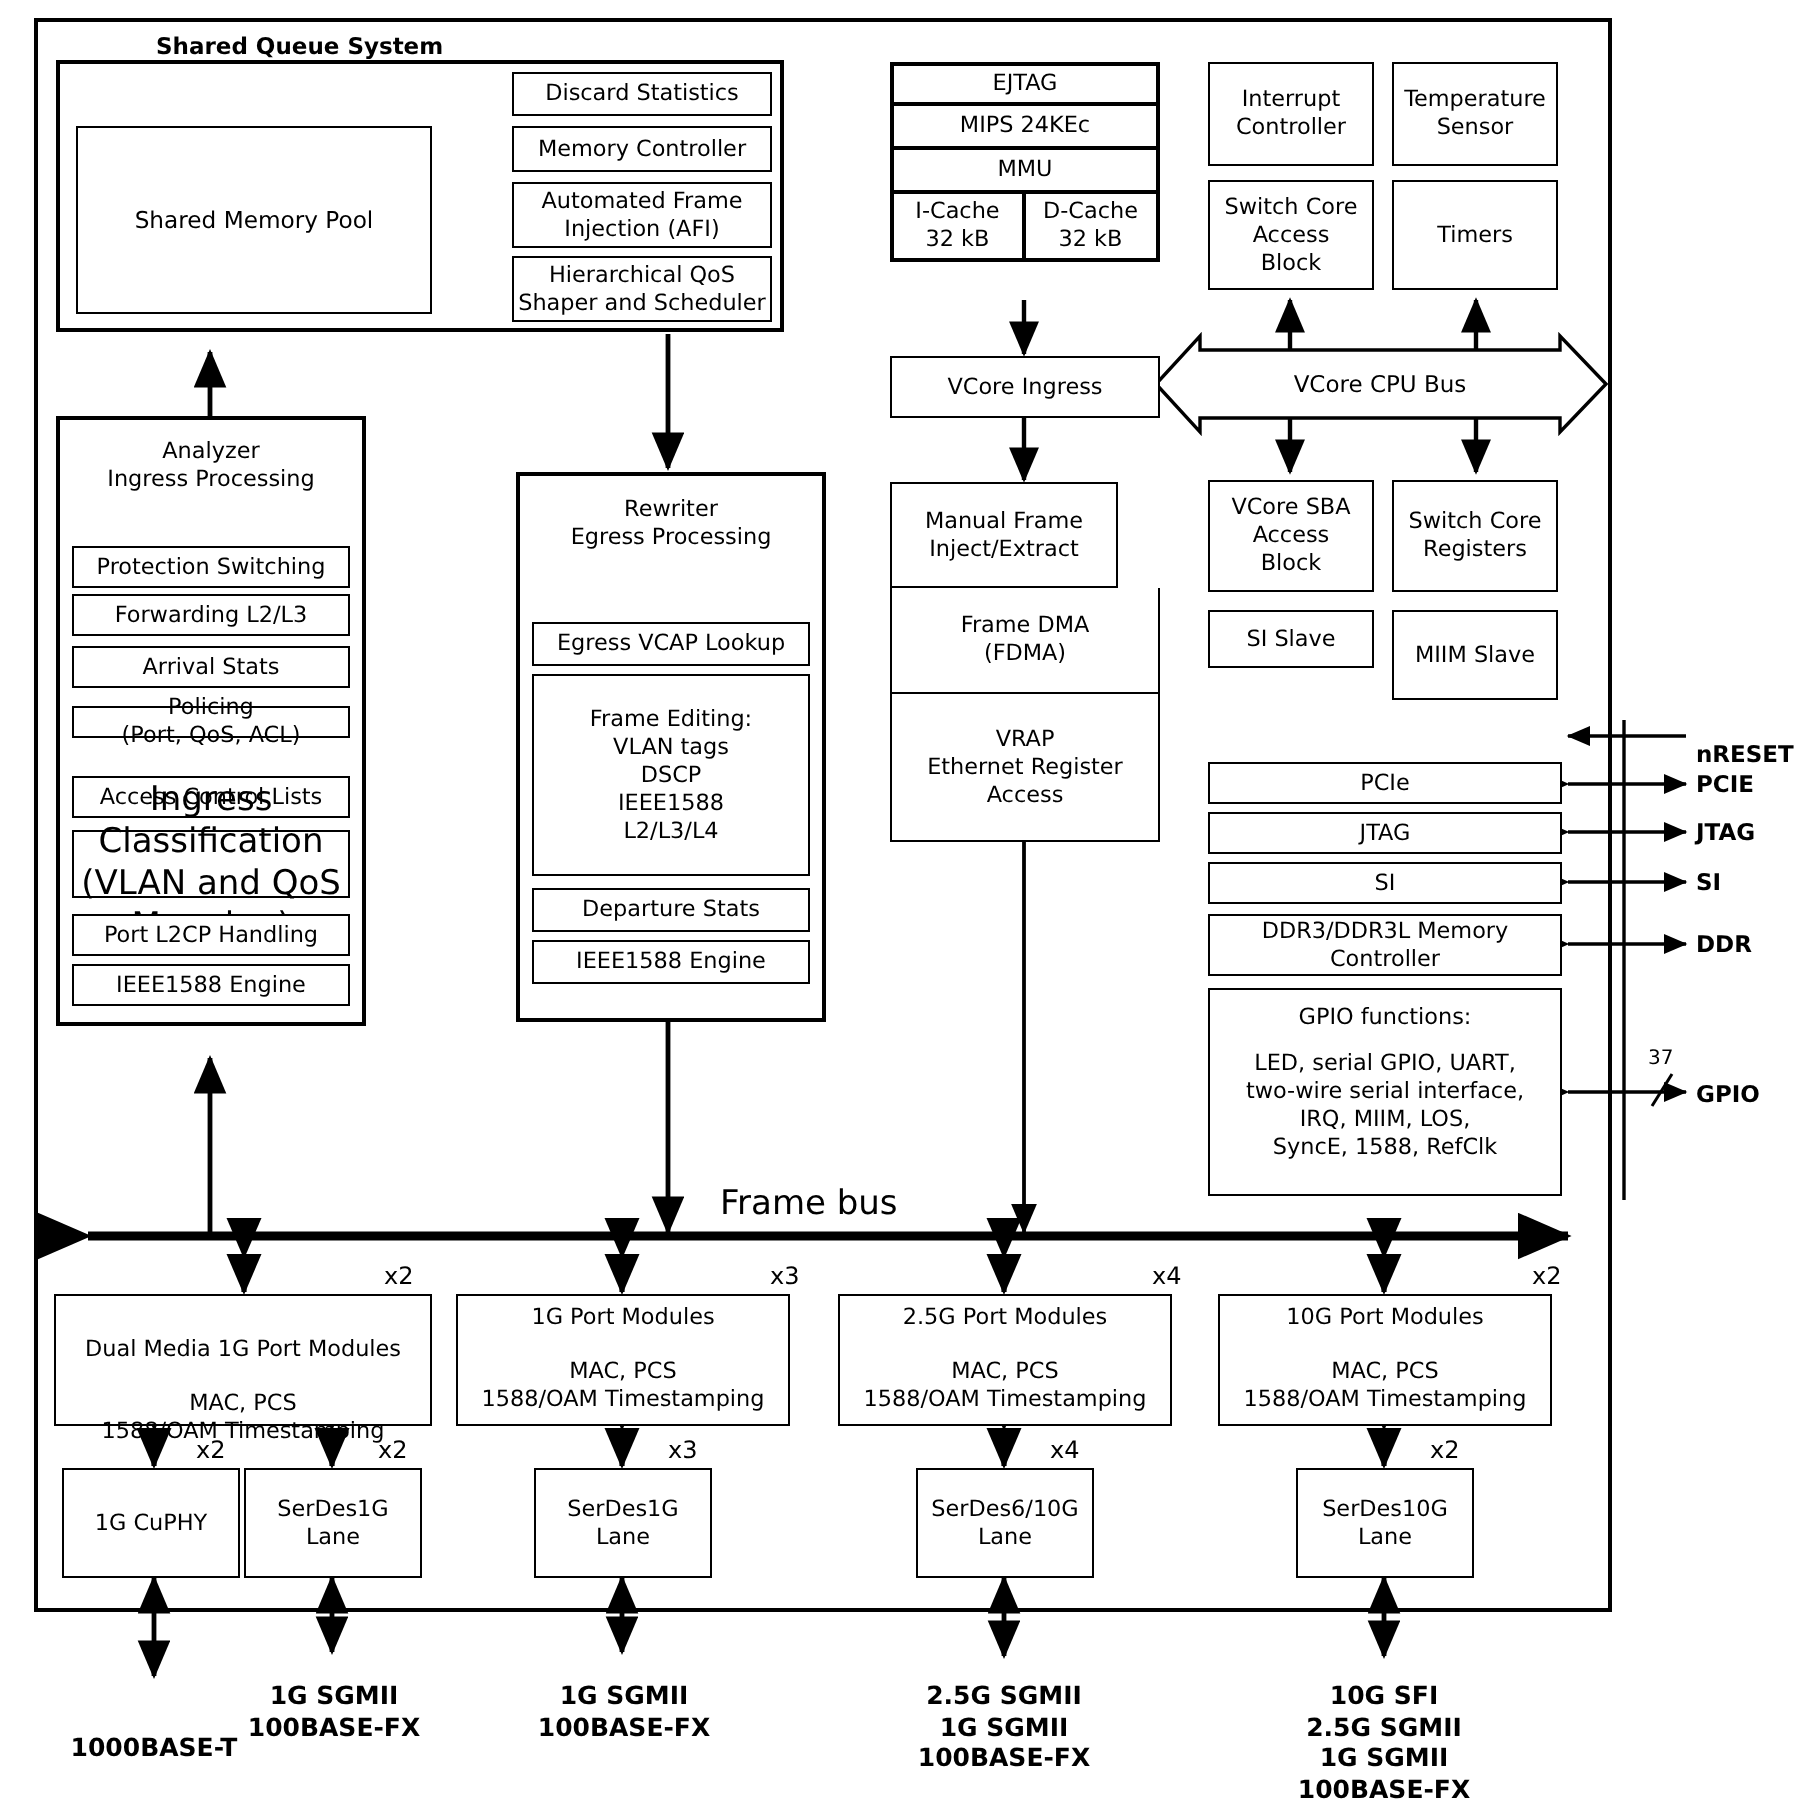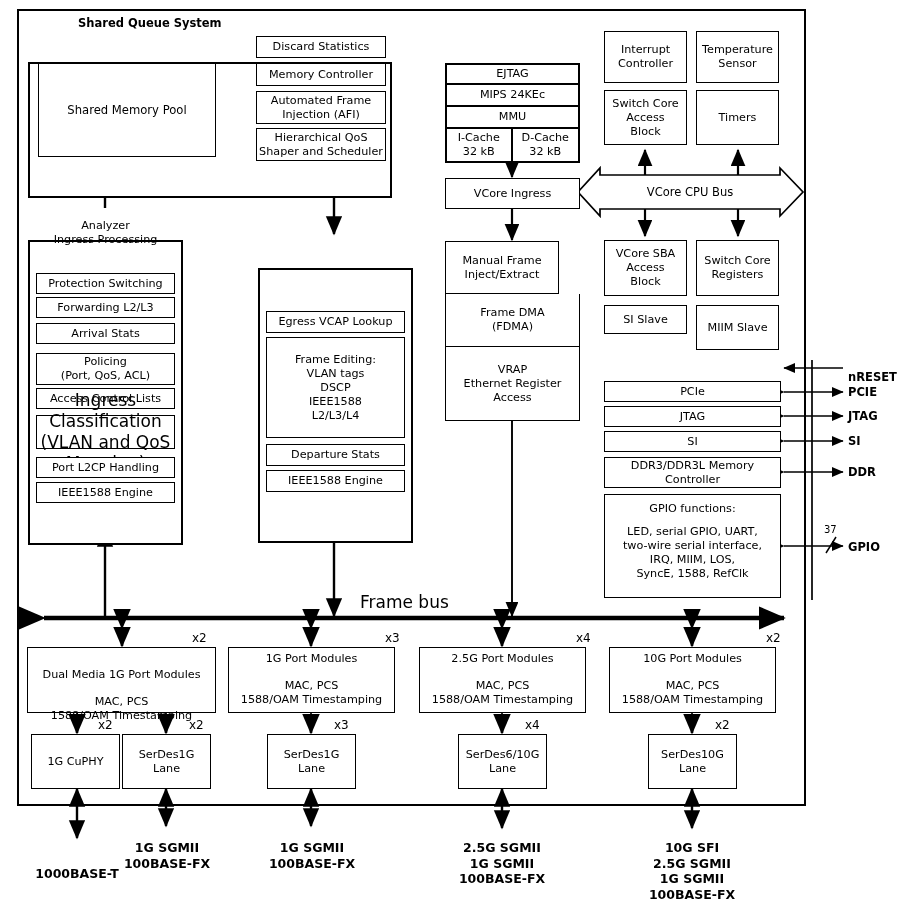--- a/index.html
+++ b/index.html
@@ -18,21 +18,21 @@
     position:absolute;box-sizing:border-box;
     border:1.6px solid #000;
     background:#fff;
     display:flex;align-items:center;justify-content:center;
     text-align:center;
     font-size:11.2px;
     line-height:1.25;
     color:#000;
     padding:1px 2px;
   }
-  .box.thick{border-width:2px;margin-top:32px;}
+  .box.thick{border-width:2px;}
   .box.thin{border-width:1.3px;}
   .lbl{position:absolute;font-size:11.2px;color:#000;line-height:1.25;text-align:center;white-space:pre;}
   .bold{font-weight:bold;}
   .chiplabel{position:absolute;font-size:11.5px;font-weight:bold;color:#000;}
   svg.ov{position:absolute;left:0;top:0;width:900px;height:907px;pointer-events:none;}
   .framebus-txt{position:absolute;font-size:17px;color:#000;}
   .mult{position:absolute;font-size:12px;color:#000;font-weight:normal;}
   .sig{position:absolute;font-size:11.5px;font-weight:bold;color:#000;}
   .small37{position:absolute;font-size:10px;color:#000;}
 </style>
@@ -165,29 +165,31 @@
   <div class="box thin" style="left:256px;top:128px;width:130px;height:33px;white-space:pre-line;">Hierarchical QoS
 Shaper and Scheduler</div>
 
   <div class="box thick" style="left:28px;top:208px;width:155px;height:305px;align-items:flex-start;"></div>
   <div class="lbl" style="left:28px;top:219px;width:155px;white-space:pre-line;">Analyzer
 Ingress Processing</div>
 
   <div class="box thin" style="left:36px;top:273px;width:139px;height:21px;">Protection Switching</div>
   <div class="box thin" style="left:36px;top:297px;width:139px;height:21px;">Forwarding L2/L3</div>
   <div class="box thin" style="left:36px;top:323px;width:139px;height:21px;">Arrival Stats</div>
-  <div class="box thin" style="left:36px;top:353px;width:139px;height:32px;white-space:pre-line;">Policing
+  <div class="box thin" style="left:36px;top:353px;width:139px;height:16px;white-space:pre-line;">Policing
 (Port, QoS, ACL)</div>
   <div class="box thin" style="left:36px;top:388px;width:139px;height:21px;">Access Control Lists</div>
   <div class="box thin" style="left:36px;top:415px;width:139px;height:34px;white-space:pre-line;font-size:17px;">Ingress Classification
 (VLAN and QoS Mapping)</div>
   <div class="box thin" style="left:36px;top:457px;width:139px;height:21px;">Port L2CP Handling</div>
   <div class="box thin" style="left:36px;top:482px;width:139px;height:21px;">IEEE1588 Engine</div>
 
   <div class="box thick" style="left:258px;top:236px;width:155px;height:275px;align-items:flex-start;"></div>
+  <div class="lbl" style="left:258px;top:248px;width:155px;white-space:pre-line;">Rewriter
+Egress Processing</div>
 
   <div class="box thin" style="left:266px;top:311px;width:139px;height:22px;">Egress VCAP Lookup</div>
   <div class="box thin" style="left:266px;top:337px;width:139px;height:101px;white-space:pre-line;">Frame Editing:
 VLAN tags
 DSCP
 IEEE1588
 L2/L3/L4</div>
   <div class="box thin" style="left:266px;top:444px;width:139px;height:22px;">Departure Stats</div>
   <div class="box thin" style="left:266px;top:470px;width:139px;height:22px;">IEEE1588 Engine</div>
 

